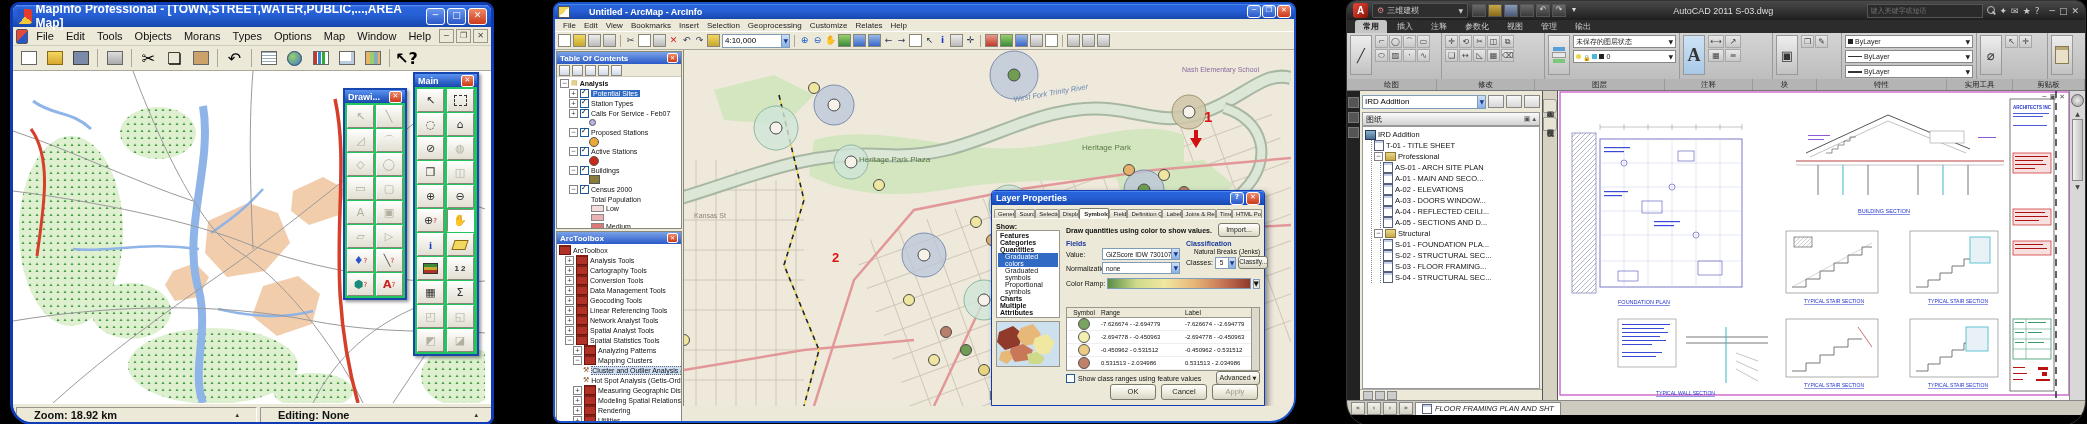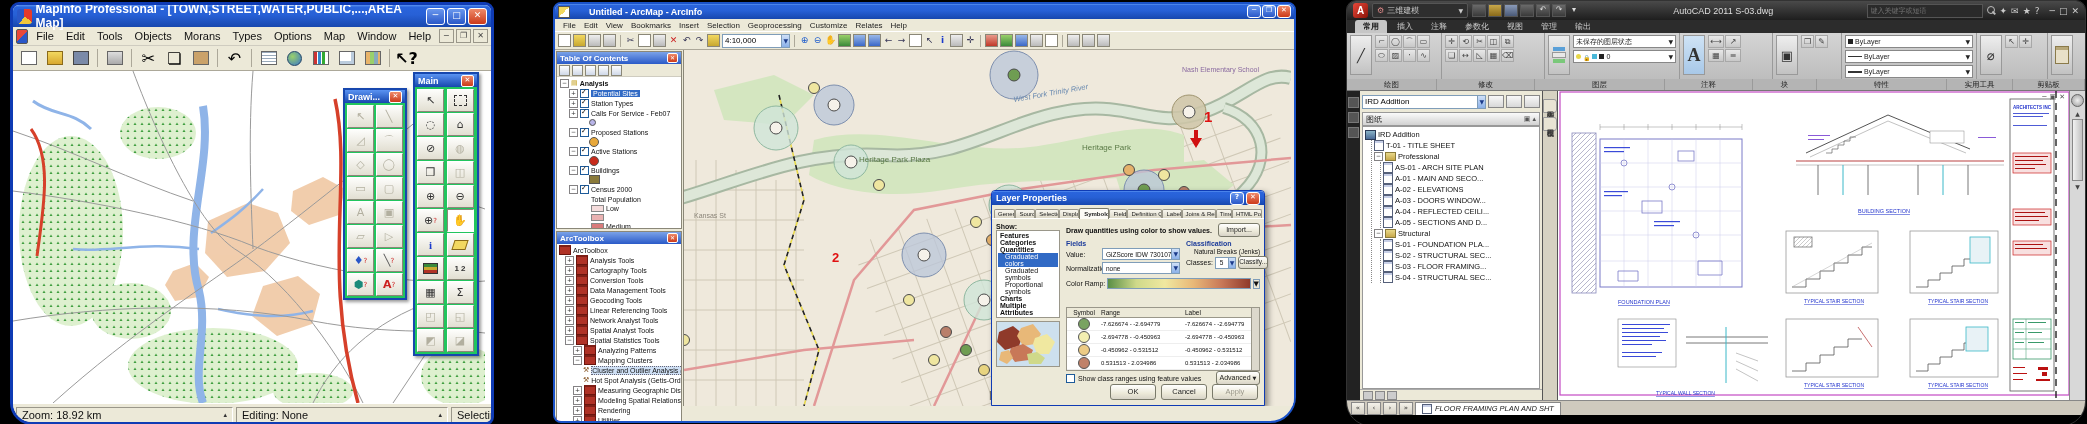--- a/index.html
+++ b/index.html
@@ -54,21 +54,21 @@
             border-radius:2px;color:#fff;font-size:7px;line-height:9px;text-align:center}
   .ft-grid{display:grid;grid-template-columns:repeat(2,1fr);gap:1px;padding:2px}
   .tbtn{width:25px;height:21px;display:flex;align-items:center;justify-content:center;font-size:11px;color:#333;
         background:linear-gradient(#fdfdfb,#e2dfd2);border:1px solid;border-color:#fff #8a8778 #8a8778 #fff}
   .tbtn.dis{color:#b2af9f}
   .tbtn.pressed{background:#fff;border-color:#8a8778 #fff #fff #8a8778}
   .tbtn .q{color:#c22;font-size:7px;vertical-align:super}
   .tag{display:inline-block;width:12px;height:8px;background:#f2d860;border:1px solid #8a6a1a;transform:skewX(-18deg)}
   .books{display:inline-block;width:13px;height:9px;background:linear-gradient(180deg,#3a8a3a 0 3px,#c8a830 3px 6px,#b03226 6px 9px);border:1px solid #333}
   .mi-status{height:20px;display:flex;gap:3px;align-items:center;padding:1px 3px;border-top:1px solid #fff;background:#ece9d8}
-  .scell{height:15px;display:flex;align-items:center;padding:0 5px;font-size:11px;font-weight:normal;color:#111;flex:0 0 auto}
+  .scell{height:15px;display:flex;align-items:center;padding:0 17px;font-size:11px;font-weight:bold;color:#111;flex:0 0 auto}
   .scell .up{margin-left:auto;font-size:7px;color:#333;padding-left:8px}
 
   
   #am{left:553px;top:2px;width:739px;height:417px;border:2px solid #1a52c8;border-radius:8px 8px 26px 8px;background:#ece9d8}
   .am-title{height:15px;font-size:9px;padding:0 3px;display:flex;gap:19px}
   .am-title .aico{width:10px;height:10px;background:linear-gradient(135deg,#f2d860 50%,#fff 50%);border:1px solid #555}
   .am-title .wb{margin-left:auto;display:flex;gap:1px}
   .am-title .xpbtn{width:12px;height:11px;font-size:7px;line-height:9px}
   .am-menu{height:12px;display:flex;align-items:center;gap:1px;font-size:8px;color:#222;padding:0 4px}
   .am-menu [data-name="menu-item"]{padding:0 4px}

